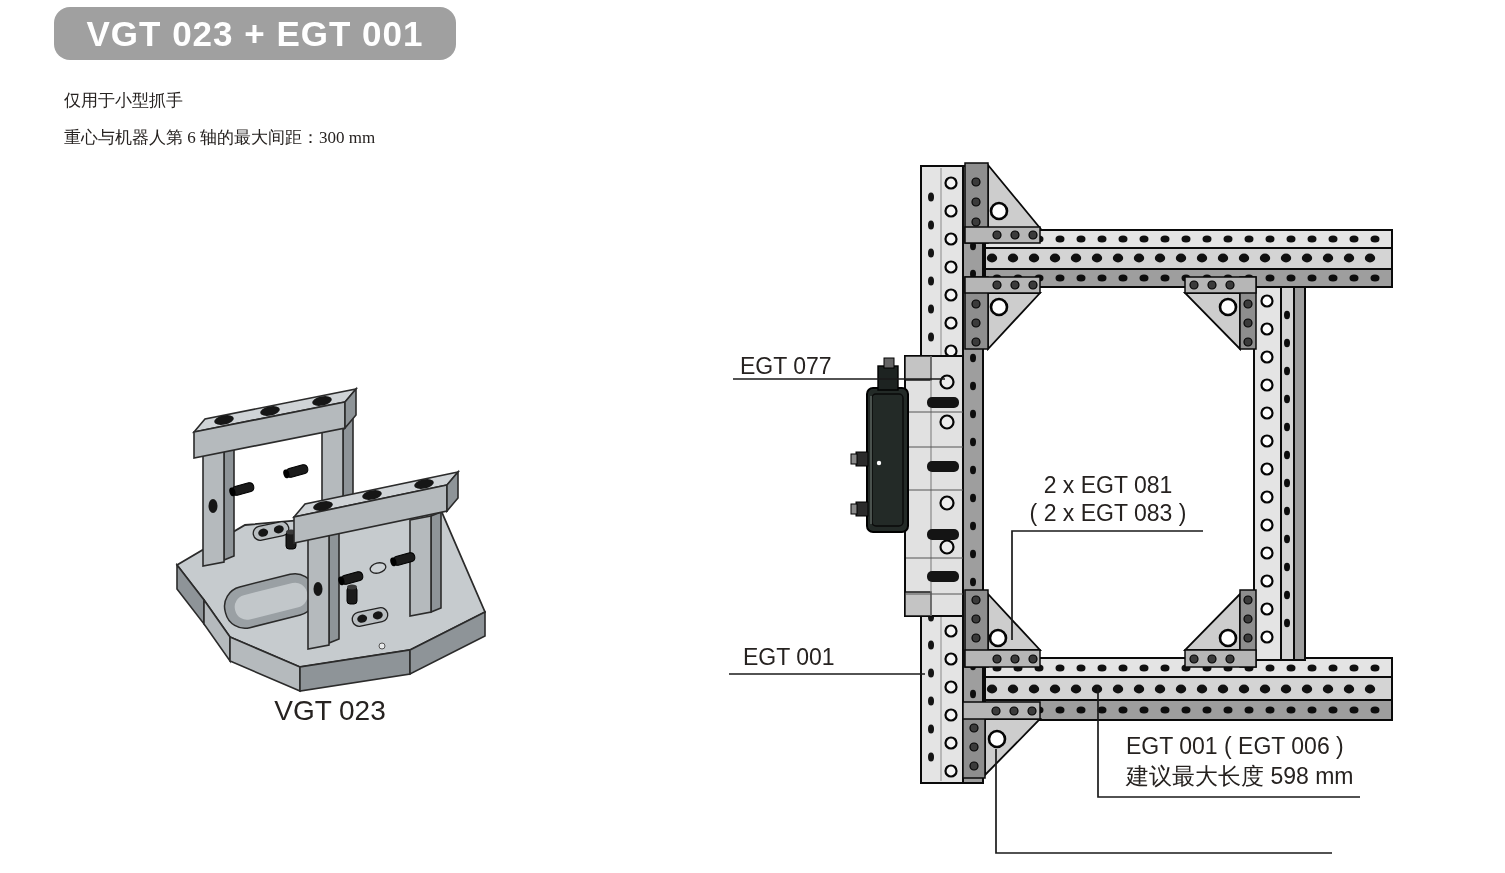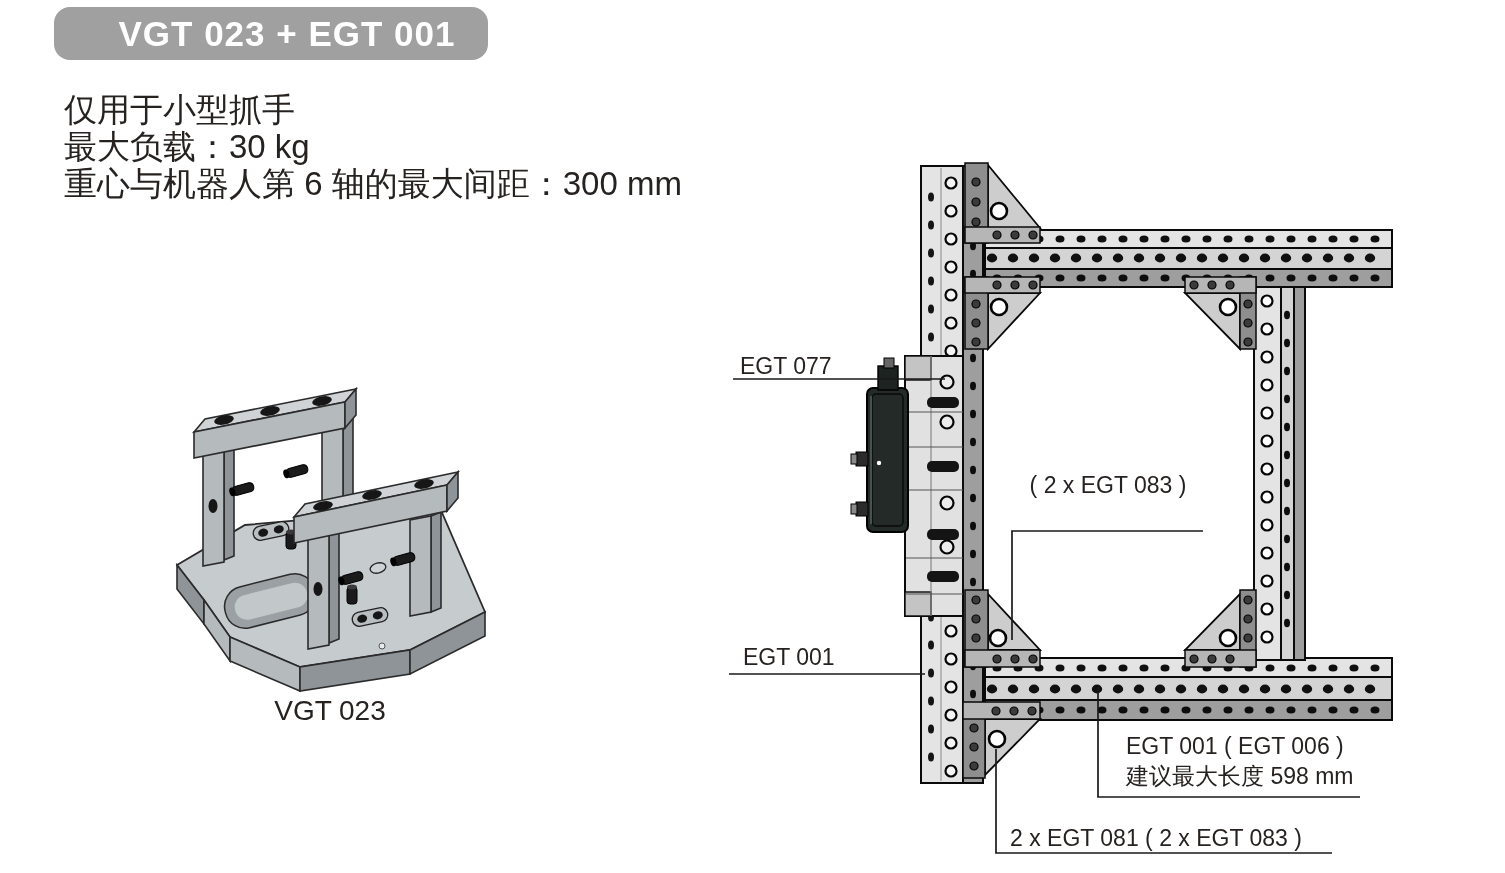--- a/index.html
+++ b/index.html
@@ -1,22 +1,22 @@
 <!DOCTYPE html>
 <html style="--badge_bg: #a0a0a0; --ink: #262220; --line: #1a1a1a; --profile_light: #e4e4e4; --profile_mid: #d4d4d4; --profile_dark: #9e9e9e; --gusset: #cdcdcd; --gusset_strip: #8e8e8e; --gusset_flange: #b6b6b6; --plate: #e1e1e1; --device_dark: #232a27; --part_top: #c6cbce; --part_bar_top: #cfd3d6; --part_front: #b5babd; --part_side: #8e9498;"><head>
 <meta charset="utf-8">
 <style>
   html,body{margin:0;padding:0;background:#ffffff;}
   .page{position:relative;width:1505px;height:873px;background:#fff;overflow:hidden;
         font-family:"Liberation Sans","DejaVu Sans",sans-serif;color:var(--ink);}
   .art{position:absolute;left:0;top:0;width:1505px;height:873px;}
   .badge{position:absolute;left:54px;top:7px;width:402px;height:53px;border-radius:16px;
          background:var(--badge_bg);color:#ffffff;font-size:35px;font-weight:bold;
-         display:flex;align-items:center;justify-content:center;letter-spacing:1px;padding-left:32px;}
-  .specs{position:absolute;left:64px;top:91px;font-size:33px;line-height:37px;color:var(--ink);}
+         display:flex;align-items:center;justify-content:center;letter-spacing:1px;}
+  .specs{position:absolute;left:64px;top:82px;font-size:17px;line-height:37px;color:var(--ink);font-family:Liberation Serif, serif;}
   .caption{position:absolute;left:240px;top:695px;width:180px;text-align:center;
            font-size:28px;color:var(--ink);}
   .callout{position:absolute;font-size:23px;color:var(--ink);white-space:nowrap;line-height:28px;}
   .callout.center{text-align:center;}
   .co-egt052{left:740px;top:352px;}
   .co-egt001{left:743px;top:643px;text-align:right;}
   .co-mid{left:1002px;top:471px;width:212px;}
   .co-maxlen{left:1126px;top:731px;line-height:30px;}
   .co-bottom{left:1010px;top:824px;}
   
@@ -508,33 +508,32 @@
       <polyline class="leader" points="1203,531 1012,531 1012,640"></polyline>
       <polyline class="leader" points="1098,687 1098,797 1360,797"></polyline>
       <polyline class="leader" points="996,749 996,853 1332,853"></polyline>
     </g>
   </svg>
 
   <div class="badge">VGT 023 + EGT 001</div>
 
   <div class="specs">
     <div>仅用于小型抓手</div>
-    <div>最大负载：30 kg</div>
     <div>重心与机器人第 6 轴的最大间距：300 mm</div>
   </div>
 
   <div class="caption">VGT 023</div>
 
   <div class="callout co-egt052">EGT 077</div>
   <div class="callout co-egt001">EGT 001</div>
 
   <div class="callout center co-mid">
+    <div>2 x EGT 081</div>
     <div>( 2 x EGT 083 )</div>
   </div>
 
   <div class="callout co-maxlen">
     <div>EGT 001 ( EGT 006 )</div>
     <div>建议最大长度 598 mm</div>
   </div>
 
-  <div class="callout co-bottom">2 x EGT 081 ( 2 x EGT 083 )</div>
 
 </div>
 
 </body></html>

